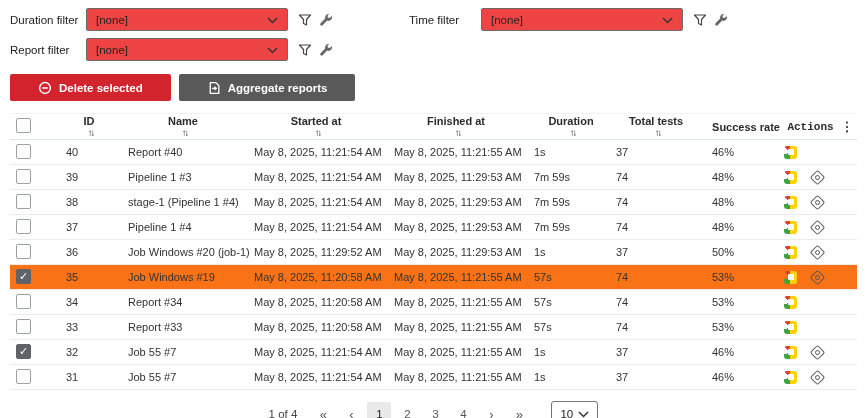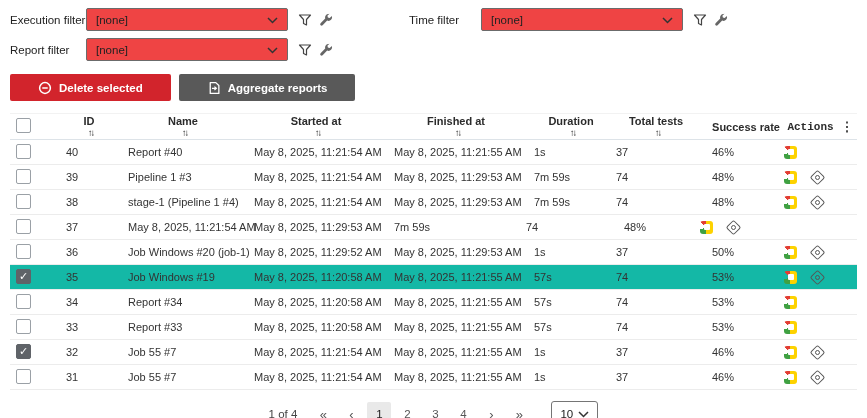--- a/index.html
+++ b/index.html
@@ -27,21 +27,21 @@
     padding: 0 28px; cursor: pointer; }
   .btn svg { margin-right: 7px; }
 
   
   .table { margin-top: 12px; font-size: 11px; }
   .tr { display: grid;
     grid-template-columns: 40px 62px 126px 140px 140px 90px 88px 84px 57px 20px;
     align-items: center; height: 25px; border-bottom: 1px solid #ececec; }
   .tr[data-interactable="true"] { cursor: default; }
   .tr.thead { height: 27px; border-top: 1px solid #f2f2f2; border-bottom: 1px solid #dde3e8; }
-  .tr.hl { background: #14b8a6; }
+  .tr.hl { background: #f97316; }
   .td { padding-left: 16px; white-space: nowrap; overflow: visible; }
   .td.cb-cell { padding-left: 6px; }
   .td.c-total { padding-left: 8px; }
   .td.c-actions { padding-left: 4px; display: flex; align-items: center; gap: 12px; font-family: Liberation Mono, monospace; }
   .td.kebab-cell { padding-left: 0; text-align: center; font-size: 13px; color: #444;
     font-weight: bold; cursor: pointer; letter-spacing: 0; }
   .th { font-weight: bold; color: #2b2b2b; display: flex; align-items: center; flex-direction: column; }
   .sort { font-size: 9.5px; margin-left: 3px; letter-spacing: -2px; color: #222; cursor: pointer; }
 
   .checkbox { width: 15px; height: 15px; border: 1.5px solid #9aa0a6; border-radius: 2px;
@@ -73,21 +73,21 @@
   .size-select { margin-left: 16px; width: 47px; height: 26px; border: 1px solid #757575;
     border-radius: 3px; display: inline-flex; align-items: center; justify-content: space-between;
     padding: 0 8px; font-size: 11.5px; color: #222; cursor: pointer; }
 </style>
 </head>
 <body>
 
 <div class="filters" data-interactable="false">
   <div class="filter-col" data-interactable="false">
     <div class="filter-row" data-interactable="false">
-      <span class="filter-label" data-interactable="false">Execution filter</span>
+      <span class="filter-label" data-interactable="false">Duration filter</span>
       <div class="select" data-interactable="true">
         <span data-interactable="false">[none]</span>
         <span data-interactable="false"><svg width="11" height="7" viewBox="0 0 11 7">
               <polyline points="1,1 5.5,5.5 10,1" fill="none" stroke="#333" stroke-width="1.5"></polyline>
             </svg></span>
       </div>
       <span class="icon-btn" data-interactable="true">
           <svg width="14" height="14" viewBox="0 0 14 14">
             <path d="M1.5 2h11L8.5 6.5V12l-3-1.5V6.5z" fill="none" stroke="#444" stroke-width="1.2" stroke-linejoin="round"></path>
           </svg>
@@ -243,20 +243,21 @@
           <span class="diamond" data-interactable="true">
             <i class="sq" data-interactable="false"></i>
             <i class="dot" data-interactable="false"></i>
           </span>
         </div>
         <div class="td kebab-cell" data-interactable="false"></div>
       </div>
       <div class="tr" data-interactable="true">
         <div class="td cb-cell" data-interactable="false"><span class="checkbox" data-interactable="true"></span></div>
         <div class="td" data-interactable="false">37</div>
+        <div class="td" data-interactable="false">Pipeline 1 #4</div>
         <div class="td" data-interactable="false">May 8, 2025, 11:21:54 AM</div>
         <div class="td" data-interactable="false">May 8, 2025, 11:29:53 AM</div>
         <div class="td" data-interactable="false">7m 59s</div>
         <div class="td c-total" data-interactable="false">74</div>
         <div class="td" data-interactable="false">48%</div>
         <div class="td c-actions" data-interactable="false">
           <span class="pie" data-interactable="true"></span>
           <span class="diamond" data-interactable="true">
             <i class="sq" data-interactable="false"></i>
             <i class="dot" data-interactable="false"></i>

